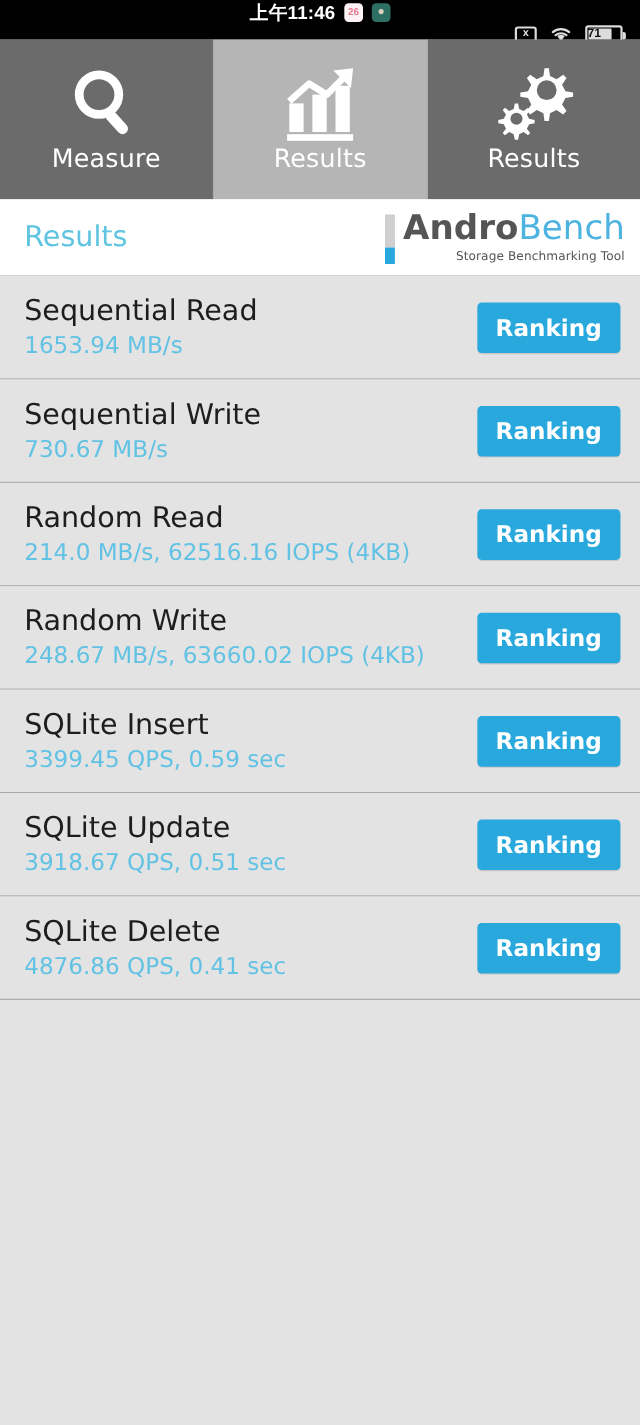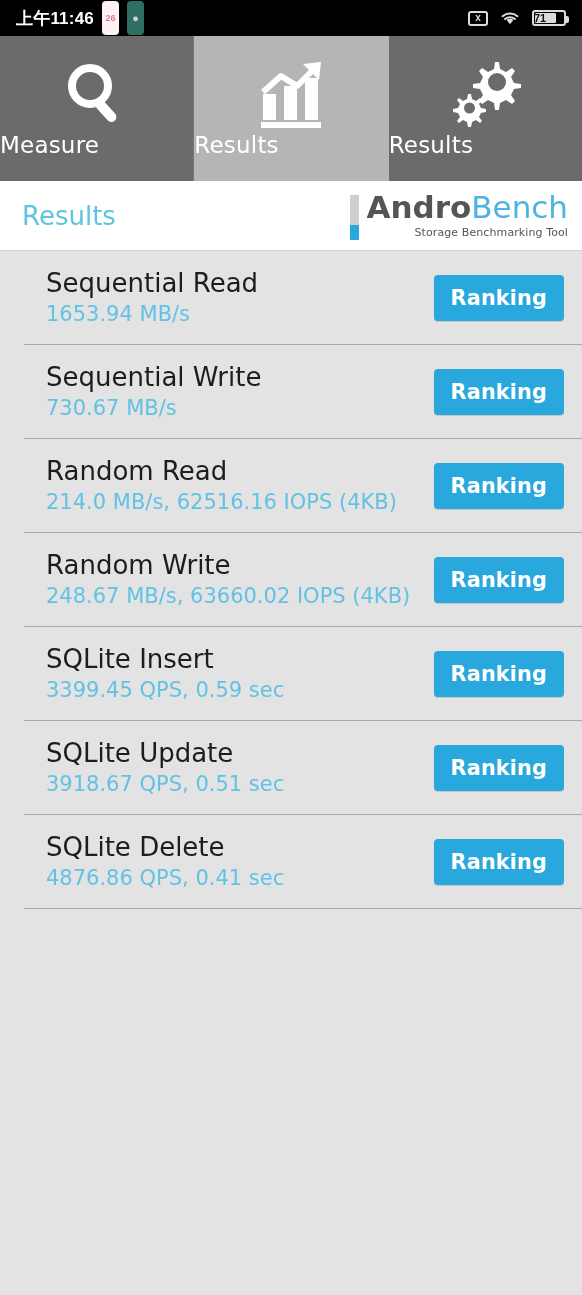--- a/index.html
+++ b/index.html
@@ -11,25 +11,26 @@
   }
 
   
   .statusbar{
     height:36px; width:100%;
     background:#000; color:#fff;
     display:flex; align-items:center;
     padding:0 16px;
     font-size:17px;
     font-family:"Liberation Sans", sans-serif;
+    flex-direction:column;
   }
   .sb-left{ display:flex; align-items:center; gap:8px; }
   .sb-clock{ font-weight:700; letter-spacing:.2px; font-size:17px; }
   .notif-ico{
-    width:17px; height:34px; border-radius:4px;
+    width:17px; height:17px; border-radius:4px;
     display:flex; align-items:center; justify-content:center;
     font-size:9px; line-height:1;
   }
   .notif-cal{ background:#fdf2f3; color:#e4788d; font-weight:700; }
   .notif-app{ background:#2e6f63; color:#d8cfc0; font-size:11px; }
   .sb-right{ margin-left:auto; display:flex; align-items:center; gap:11px; }
   .ico-nosim{
     width:20px; height:15px; border:2px solid #dcdcdc; border-radius:3px;
     display:flex; align-items:center; justify-content:center;
     font-size:10px; font-weight:700; color:#dcdcdc; line-height:1;
@@ -48,21 +49,21 @@
               background:#dcdcdc; border-radius:1px; }
   .batt-num{ position:relative; z-index:2; font-size:11px; font-weight:700; color:#111;
              font-family:"Liberation Sans", sans-serif; }
 
   
   .tabbar{ height:145px; display:flex; width:100%; }
   .tab{
     flex:1 1 0; position:relative;
     background:#6b6b6b;
     display:flex; flex-direction:column;
-    justify-content:center;
+    align-items:center; justify-content:center;
     gap:0;
     border-right:1px solid #787878;
     cursor:pointer;
   }
   .tab:last-child{ border-right:none; }
   .tab.active{ background:#b5b5b5; border-right-color:#b5b5b5; }
   .tab.active + .tab{ border-left:none; }
   .tab-ico{ height:72px; display:flex; align-items:flex-end; justify-content:center; }
   .tab-ico svg{ display:block; }
   .tab-label{
@@ -89,21 +90,21 @@
   .logo-text{ display:flex; flex-direction:column; align-items:flex-end; }
   .logo-word{ font-size:31px; line-height:1; font-family:"DejaVu Sans", sans-serif; }
   .logo-word .andro{ color:#555555; font-weight:700; }
   .logo-word .bench{ color:#4db3e0; font-weight:400; }
   .logo-tag{
     font-size:11px; color:#555555; margin-top:3px; letter-spacing:.1px;
     font-family:"DejaVu Sans", sans-serif;
   }
 
   
-  .list{ background:#e3e3e3;margin-left:24px; }
+  .list{ background:#e3e3e3; }
   .row{
     height:94px; position:relative;
     display:flex; align-items:center;
     padding:0 18px 0 22px;
     border-bottom:1px solid #a8a8a8;
     background:#e3e3e3;
   }
   .row-texts{ display:flex; flex-direction:column; gap:6px; }
   .row-title{
     font-size:26px; color:#1d1d1d;

